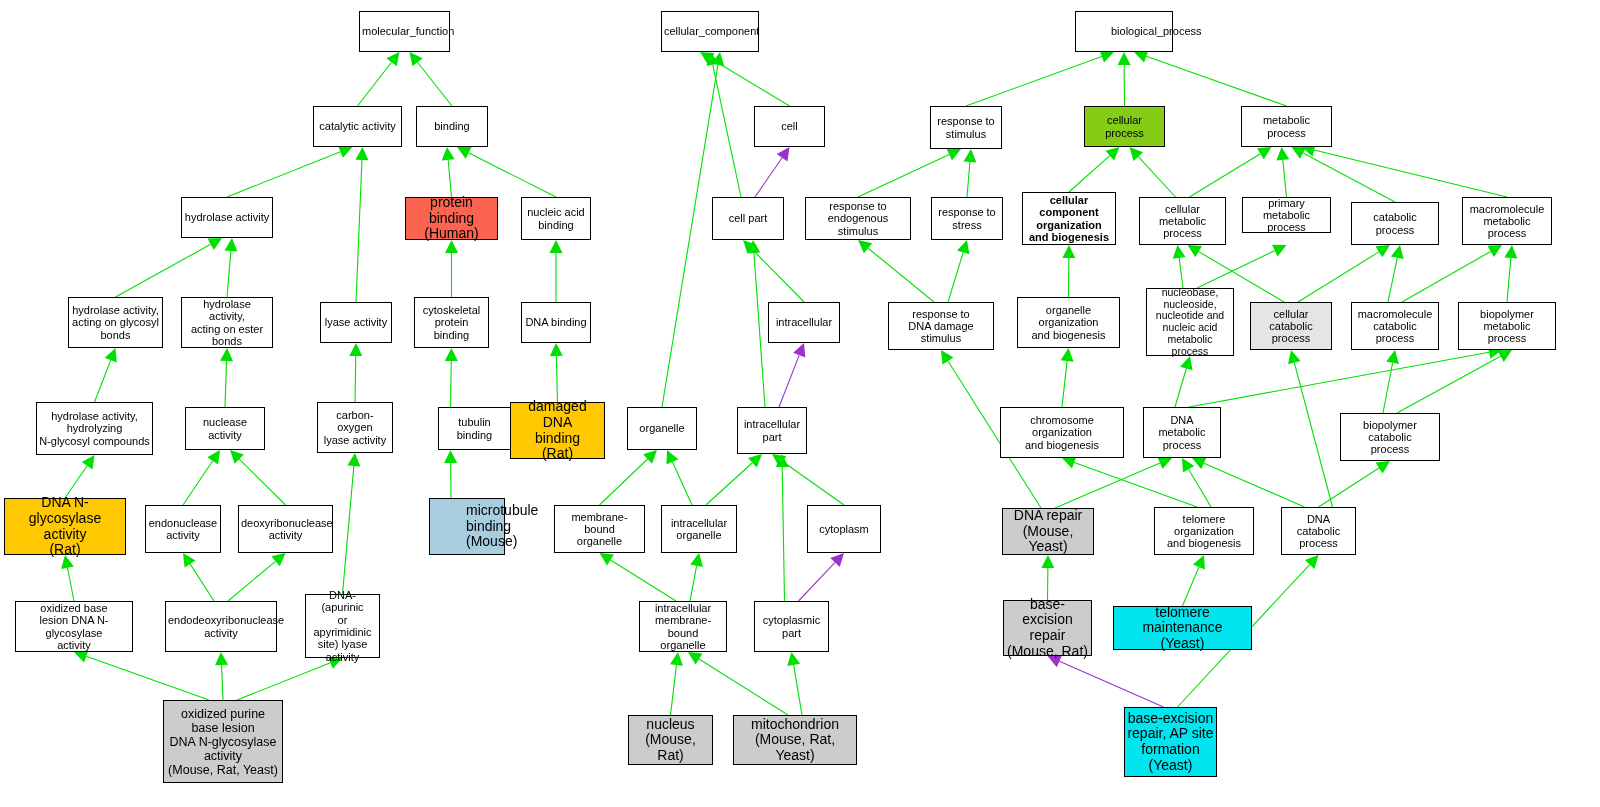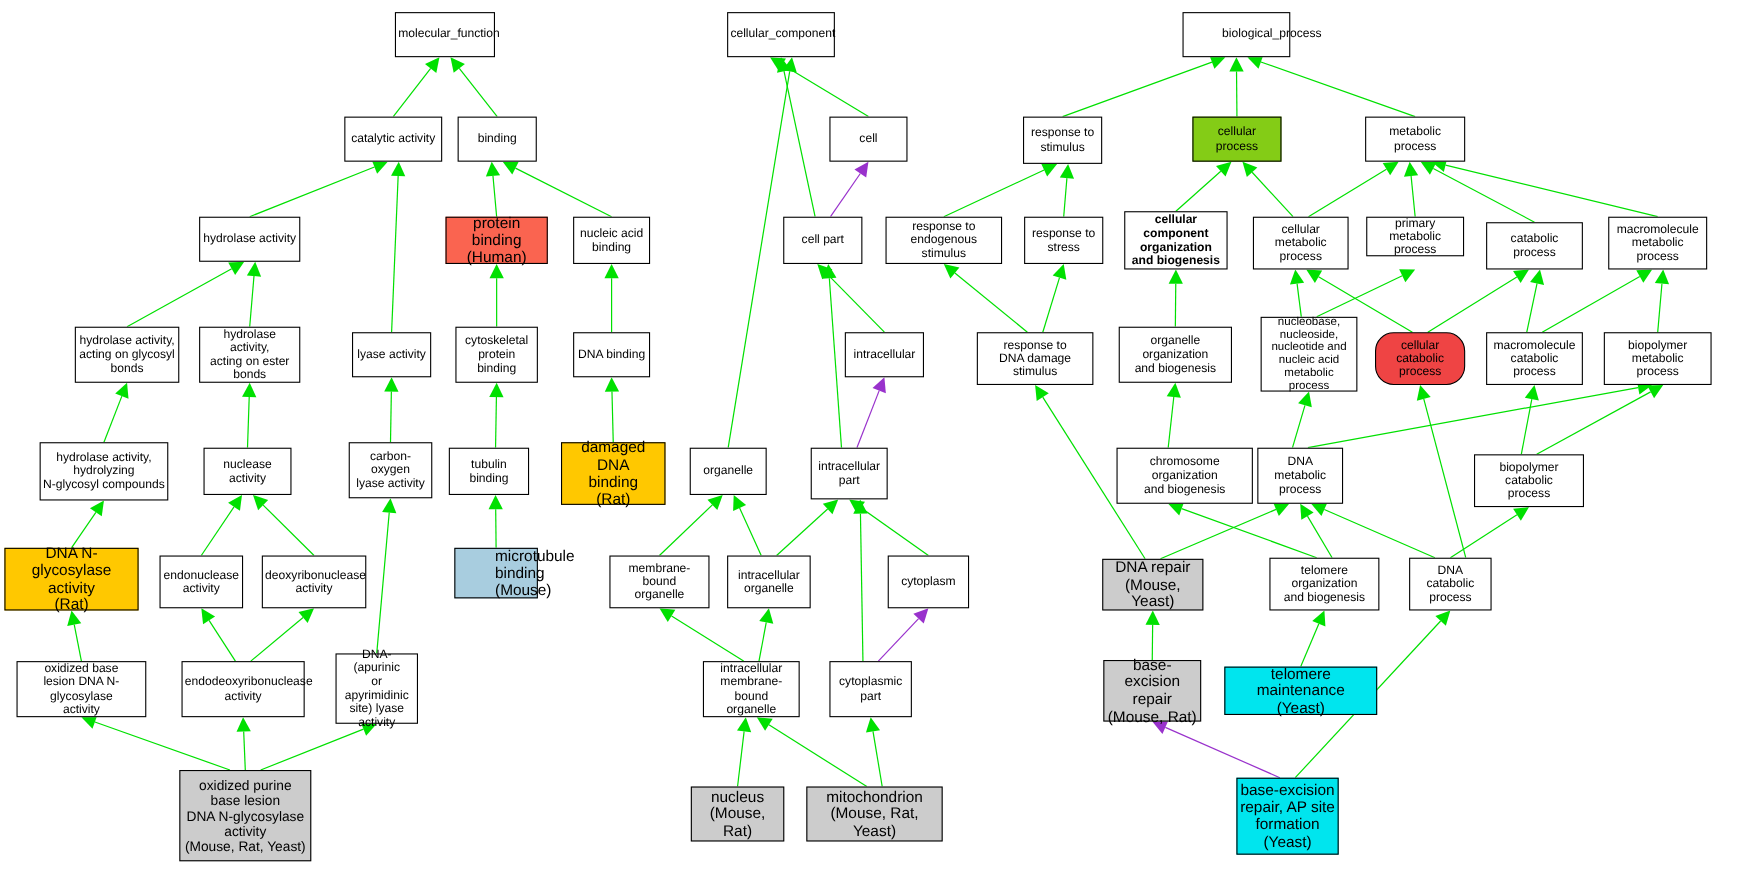--- a/index.html
+++ b/index.html
@@ -226,32 +226,32 @@
       <div class="node sz11" style="left: 320px; top: 302px; width: 72px; height: 41px; background: rgb(255, 255, 255);"><span>lyase activity</span></div>
       <div class="node sz11" style="left: 414px; top: 297px; width: 75px; height: 51px; background: rgb(255, 255, 255);"><span>cytoskeletal
 protein binding</span></div>
       <div class="node sz11" style="left: 521px; top: 302px; width: 70px; height: 41px; background: rgb(255, 255, 255); align-items: center;"><span>DNA binding</span></div>
       <div class="node sz11" style="left: 36px; top: 402px; width: 117px; height: 53px; background: rgb(255, 255, 255);"><span>hydrolase activity,
 hydrolyzing
 N-glycosyl compounds</span></div>
       <div class="node sz11" style="left: 185px; top: 407px; width: 80px; height: 43px; background: rgb(255, 255, 255);"><span>nuclease activity</span></div>
       <div class="node sz11" style="left: 317px; top: 402px; width: 76px; height: 51px; background: rgb(255, 255, 255);"><span>carbon-oxygen
 lyase activity</span></div>
-      <div class="node sz11" style="left: 408px; top: 407px; width: 73px; height: 43px; background: rgb(255, 255, 255);"><span>tubulin binding</span></div>
+      <div class="node sz11" style="left: 438px; top: 407px; width: 73px; height: 43px; background: rgb(255, 255, 255);"><span>tubulin binding</span></div>
       <div class="node sz13" style="left: 510px; top: 402px; width: 95px; height: 57px; background: rgb(255, 200, 0);"><span>damaged DNA
 binding
 (Rat)</span></div>
       <div class="node sz13" style="left: 4px; top: 498px; width: 122px; height: 57px; background: rgb(255, 200, 0);"><span>DNA N-glycosylase
 activity
 (Rat)</span></div>
       <div class="node sz11" style="left: 145px; top: 505px; width: 76px; height: 48px; background: rgb(255, 255, 255);"><span>endonuclease
 activity</span></div>
       <div class="node sz11" style="left: 238px; top: 505px; width: 95px; height: 48px; background: rgb(255, 255, 255);"><span>deoxyribonuclease
 activity</span></div>
-      <div class="node sz13" style="left: 413px; top: 498px; width: 76px; height: 46px; background: rgb(168, 205, 223); padding-left: 36px;"><span>microtubule
+      <div class="node sz13" style="left: 429px; top: 498px; width: 76px; height: 57px; background: rgb(168, 205, 223); padding-left: 36px;"><span>microtubule
 binding
 (Mouse)</span></div>
       <div class="node sz11" style="left: 15px; top: 601px; width: 118px; height: 51px; background: rgb(255, 255, 255);"><span>oxidized base
 lesion DNA N-glycosylase
 activity</span></div>
       <div class="node sz11" style="left: 165px; top: 601px; width: 112px; height: 51px; background: rgb(255, 255, 255);"><span>endodeoxyribonuclease
 activity</span></div>
       <div class="node sz11" style="left: 305px; top: 594px; width: 75px; height: 64px; background: rgb(255, 255, 255);"><span>DNA-(apurinic
 or apyrimidinic
 site) lyase
@@ -303,27 +303,27 @@
 metabolic process</span></div>
       <div class="node sz11" style="left: 888px; top: 302px; width: 106px; height: 48px; background: rgb(255, 255, 255);"><span>response to
 DNA damage stimulus</span></div>
       <div class="node sz11" style="left: 1017px; top: 297px; width: 103px; height: 51px; background: rgb(255, 255, 255);"><span>organelle organization
 and biogenesis</span></div>
       <div class="node sz10" style="left: 1146px; top: 288px; width: 88px; height: 68px; background: rgb(255, 255, 255);"><span>nucleobase,
 nucleoside,
 nucleotide and
 nucleic acid
 metabolic process</span></div>
-      <div class="node sz11" style="left: 1250px; top: 302px; width: 82px; height: 48px; background: #ef4444; border-radius: 17px;"><span>cellular catabolic
+      <div class="node sz11" style="left: 1250px; top: 302px; width: 82px; height: 48px; background: #e5e5e5;"><span>cellular catabolic
 process</span></div>
       <div class="node sz11" style="left: 1351px; top: 302px; width: 88px; height: 48px; background: rgb(255, 255, 255);"><span>macromolecule
 catabolic process</span></div>
       <div class="node sz11" style="left: 1458px; top: 302px; width: 98px; height: 48px; background: rgb(255, 255, 255);"><span>biopolymer metabolic
 process</span></div>
-      <div class="node sz11" style="left: 1000px; top: 407px; width: 124px; height: 51px; background: rgb(255, 255, 255); margin-left: 15px;"><span>chromosome organization
+      <div class="node sz11" style="left: 1000px; top: 407px; width: 124px; height: 51px; background: rgb(255, 255, 255);"><span>chromosome organization
 and biogenesis</span></div>
       <div class="node sz11" style="left: 1143px; top: 407px; width: 78px; height: 51px; background: rgb(255, 255, 255);"><span>DNA metabolic
 process</span></div>
       <div class="node sz11" style="left: 1340px; top: 413px; width: 100px; height: 48px; background: rgb(255, 255, 255);"><span>biopolymer catabolic
 process</span></div>
       <div class="node sz13" style="left: 1002px; top: 508px; width: 92px; height: 47px; background: rgb(204, 204, 204);"><span>DNA repair
 (Mouse, Yeast)</span></div>
       <div class="node sz11" style="left: 1154px; top: 507px; width: 100px; height: 48px; background: rgb(255, 255, 255);"><span>telomere organization
 and biogenesis</span></div>
       <div class="node sz11" style="left: 1281px; top: 507px; width: 75px; height: 48px; background: rgb(255, 255, 255);"><span>DNA catabolic

